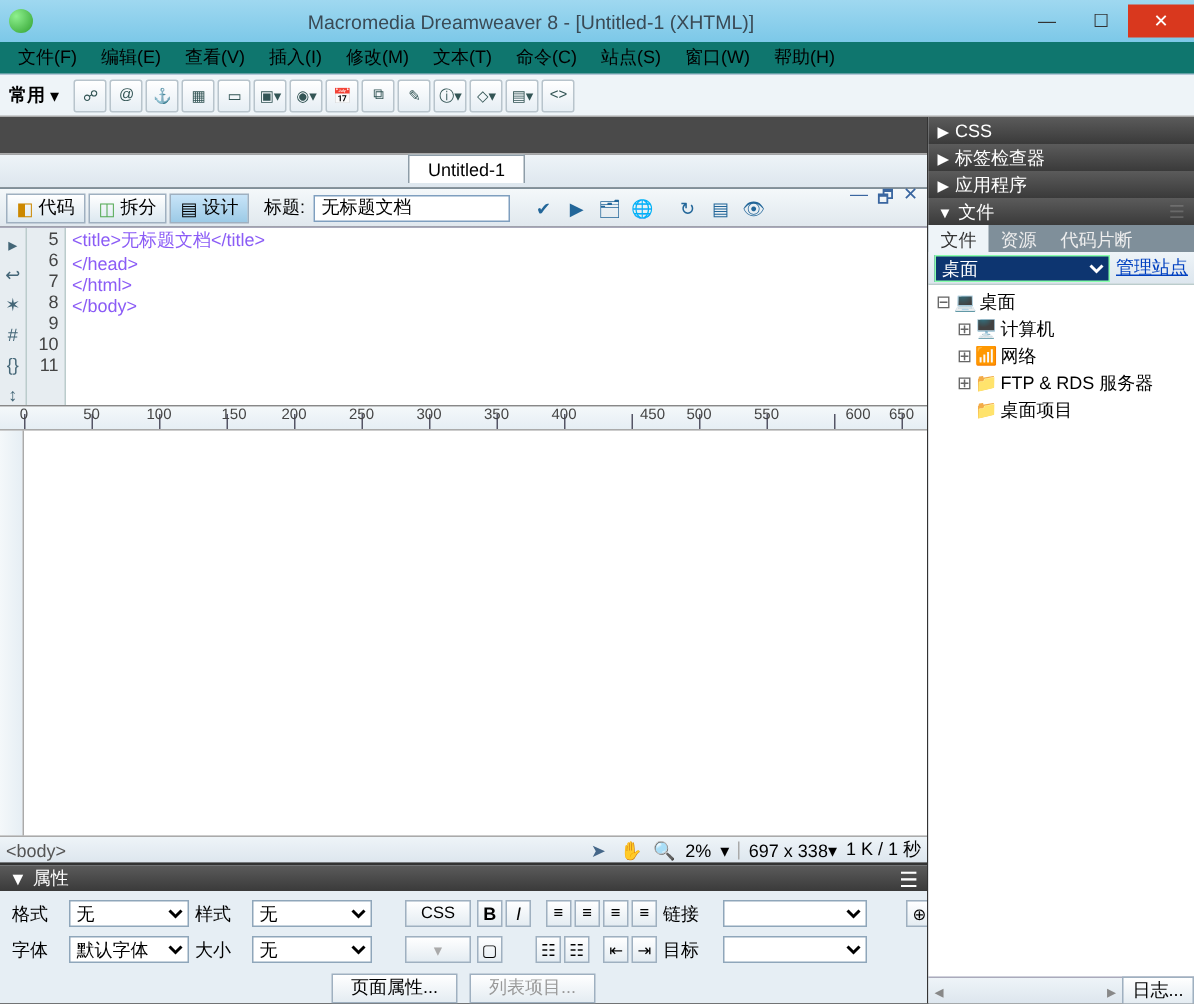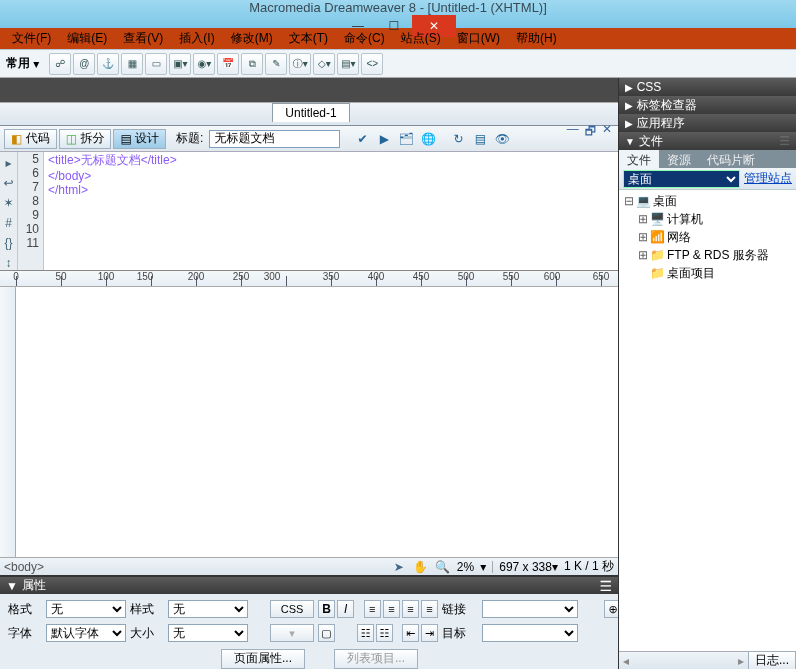--- a/index.html
+++ b/index.html
@@ -1,25 +1,25 @@
 <!DOCTYPE html>
 <html><head>
 <meta charset="utf-8">
 <style>
 * { box-sizing: border-box; margin: 0; padding: 0; font-family: "Microsoft YaHei", Tahoma, sans-serif; font-size: 12px; }
 body { width: 796px; height: 669px; background: #4a4a4a; overflow: hidden; }
 
-.titlebar { height: 28px; background: linear-gradient(#9fd8f0,#7cc8e8); display: flex; align-items: center; flex-direction: column; }
+.titlebar { height: 28px; background: linear-gradient(#9fd8f0,#7cc8e8); display: flex; align-items: center; }
 .titlebar .icon-dw { width: 16px; height: 16px; margin: 0 6px; background: radial-gradient(circle at 30% 30%, #8ef08e, #2fa02f); border-radius: 50%; }
 .titlebar .title { flex: 1; text-align: center; color: #3a4a55; font-size: 13px; }
 .titlebar .winbtns { display: flex; }
 .titlebar .winbtn { width: 36px; height: 22px; display: flex; align-items: center; justify-content: center; color: #333; }
 .titlebar .winbtn.close { background: #d9381e; color: #fff; width: 44px; }
 
-.menubar { height: 22px; background: #c2410c; display: flex; align-items: flex-end; padding: 0 4px; border-bottom: 1px solid #b3c7d8; }
+.menubar { height: 22px; background: #0f766e; display: flex; align-items: flex-end; padding: 0 4px; border-bottom: 1px solid #b3c7d8; }
 .menubar span { padding: 2px 8px; cursor: default; }
 
 .toolbar { height: 28px; background: #eef4f8; display: flex; align-items: center; padding: 0 6px; border-bottom: 1px solid #aaa; gap: 2px; }
 .toolbar .combo { display: flex; align-items: center; margin-right: 8px; }
 .toolbar .tb-ico { width: 22px; height: 22px; border: 1px solid #b8c4cc; background: linear-gradient(#fff,#e6eef4); display: flex; align-items: center; justify-content: center; border-radius: 2px; font-size: 10px; color:#355; }
 
 .maincols { display: flex; width: 100%; height: calc(100% - 78px); }
 .leftcol { flex: 1; display: flex; flex-direction: column; min-width: 0; }
 .rightcol { width: 178px; background: #eef4f8; display: flex; flex-direction: column; border-left: 1px solid #333; }
 
@@ -61,21 +61,21 @@
 .prop-head .arrow { margin-right: 4px; }
 .prop-head .right { margin-left: auto; font-size: 14px; cursor:default;}
 .prop-body { flex:1; padding: 4px 8px; display:flex; }
 .prop-grid { display: grid; grid-template-columns: 34px 80px 34px 80px 14px 44px 120px 36px 100px 14px auto; grid-auto-rows: 22px; align-items: center; gap: 2px 4px; }
 .prop-grid label { font-size: 12px; text-align: left; padding-right: 2px; }
 .prop-grid select, .prop-grid input { height: 18px; border: 1px solid #8fa6ba; font-size: 12px; background:#fff; }
 .prop-grid .btns { display: flex; gap: 2px; }
 .prop-grid .ib { width: 18px; height: 18px; border: 1px solid #9fb0c0; background: linear-gradient(#fff,#e4ecf2); display: flex; align-items: center; justify-content: center; font-size: 11px; }
 .prop-side { width:18px; display:flex; flex-direction:column; align-items:center; justify-content:flex-start; gap:6px; color:#2a6; }
 .prop-foot { height: 24px; display:flex; align-items:center; justify-content:center; gap:8px; }
-.prop-foot button { height: 20px; padding: 0 12px; border:1px solid #9fb0c0; background:linear-gradient(#fff,#e4ecf2);margin-left:21px; }
+.prop-foot button { height: 20px; padding: 0 12px; border:1px solid #9fb0c0; background:linear-gradient(#fff,#e4ecf2); }
 
 .panel-head { height: 18px; background: linear-gradient(#5b5b5b,#3a3a3a); color: #fff; display: flex; align-items: center; padding: 0 6px; font-size: 12px; }
 .panel-head.open .arrow::before { content:"▼"; margin-right:4px; font-size:10px;}
 .panel-head .arrow::before { content:"▶"; margin-right:4px; font-size:10px;}
 .panel-head .rmenu { margin-left:auto; font-size:12px; color:#bbb4;}
 
 .panel-body { background:#eef4f8; flex:1; display:flex; flex-direction:column; }
 .sub-tabs { height:18px; background:#7f8f9a; display:flex; }
 .sub-tabs .st { padding:2px 8px; font-size:12px; color:#eee; }
 .sub-tabs .st.active { background:#eef4f8; color:#333; }
@@ -178,50 +178,50 @@
       </div>
       <div class="gutter" id="gutter">
           <div>5</div>
           <div>6</div>
           <div>7</div>
           <div>8</div>
           <div>9</div>
           <div>10</div>
           <div>11</div>
         </div>
-      <div class="code" id="codecontent"><div><span class="tag">&lt;title&gt;无标题文档&lt;/title&gt;</span></div><div><span class="tag"></span></div><div><span class="tag">&lt;/body&gt;</span></div><div><span class="tag">&lt;/html&gt;</span></div><div><span class="tag"></span></div></div>
+      <div class="code" id="codecontent"><div><span class="tag">&lt;title&gt;无标题文档&lt;/title&gt;</span></div><div><span class="tag">&lt;/head&gt;</span></div><div><span class="tag"></span></div><div><span class="tag">&lt;/html&gt;</span></div><div><span class="tag">&lt;/body&gt;</span></div><div><span class="tag"></span></div></div>
     </div>
 
     <div class="rulerbar" id="hruler">
         <div class="tick maj" style="left:16px"></div>
         <div class="lbl" style="left:16px">0</div>
         <div class="tick maj" style="left:61px"></div>
         <div class="lbl" style="left:61px">50</div>
         <div class="tick maj" style="left:106px"></div>
         <div class="lbl" style="left:106px">100</div>
         <div class="tick maj" style="left:151px"></div>
-        <div class="lbl" style="left:145px">150</div>
+        <div class="lbl" style="left:156px">150</div>
         <div class="tick maj" style="left:196px"></div>
         <div class="lbl" style="left:196px">200</div>
         <div class="tick maj" style="left:241px"></div>
         <div class="lbl" style="left:241px">250</div>
         <div class="tick maj" style="left:286px"></div>
-        <div class="lbl" style="left:272px">300</div>
+        <div class="lbl" style="left:286px">300</div>
         <div class="tick maj" style="left:331px"></div>
         <div class="lbl" style="left:331px">350</div>
         <div class="tick maj" style="left:376px"></div>
         <div class="lbl" style="left:376px">400</div>
         <div class="tick maj" style="left:421px"></div>
-        <div class="lbl" style="left:421px">450</div>
+        <div class="lbl" style="left:435px">450</div>
         <div class="tick maj" style="left:466px"></div>
         <div class="lbl" style="left:466px">500</div>
         <div class="tick maj" style="left:511px"></div>
         <div class="lbl" style="left:511px">550</div>
         <div class="tick maj" style="left:556px"></div>
-        <div class="lbl" style="left:552px">600</div>
+        <div class="lbl" style="left:572px">600</div>
         <div class="tick maj" style="left:601px"></div>
         <div class="lbl" style="left:601px">650</div>
       </div>
 
     <div class="designarea">
       <div class="vruler"></div>
       <div class="canvas"></div>
     </div>
 
     <div class="statusbar">

